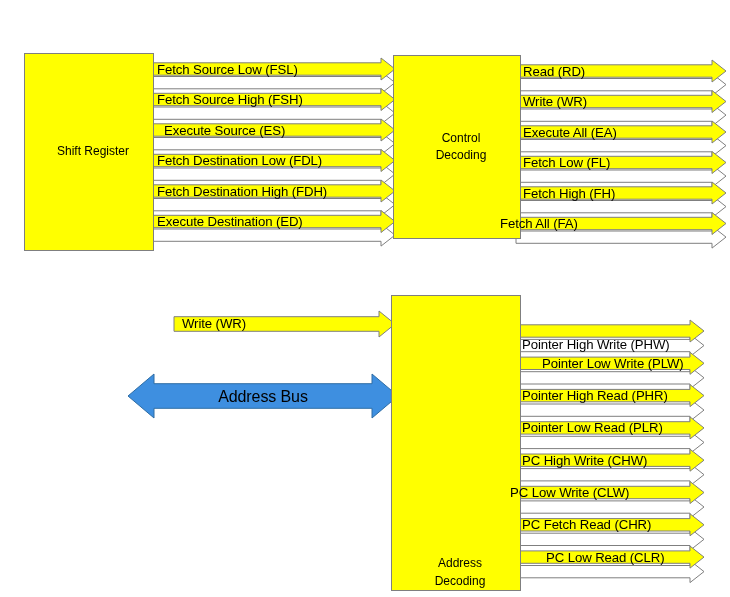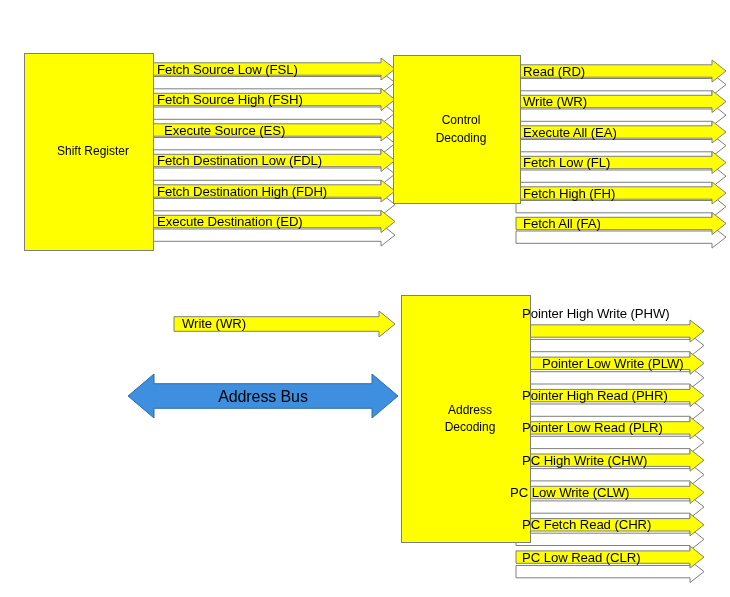--- a/index.html
+++ b/index.html
@@ -129,50 +129,50 @@
       <polygon points="516.0,533.2 690.0,533.2 690.0,528.3 704.0,539.3 690.0,550.3 690.0,545.5 516.0,545.5" class="arrow-shape fill-white"></polygon>
       <polygon points="516.0,518.6 690.0,518.6 690.0,513.8 704.0,524.8 690.0,535.8 690.0,531.0 516.0,531.0" class="arrow-shape fill-yellow"></polygon>
       <polygon points="516.0,565.5 690.0,565.5 690.0,560.6 704.0,571.6 690.0,582.6 690.0,577.8 516.0,577.8" class="arrow-shape fill-white"></polygon>
       <polygon points="516.0,550.9 690.0,550.9 690.0,546.1 704.0,557.1 690.0,568.1 690.0,563.3 516.0,563.3" class="arrow-shape fill-yellow"></polygon>
     </svg>
 
   <div class="proc-box" id="box-shift-register" style="left:24px; top:53px; width:130px; height:198px;">
     <span class="ln">Shift Register</span>
   </div>
 
-  <div class="proc-box" id="box-control-decoding" style="left:393px; top:55px; width:128px; height:149px;">
+  <div class="proc-box" id="box-control-decoding" style="left:393px; top:55px; width:128px; height:184px;">
     <span class="ln">Control</span>
     <span class="ln">Decoding</span>
   </div>
 
-  <div class="proc-box" id="box-address-decoding" style="left:401px; top:295px; width:130px; height:248px;">
+  <div class="proc-box" id="box-address-decoding" style="left:391px; top:295px; width:130px; height:296px;justify-content:flex-end;">
     <span class="ln">Address</span>
     <span class="ln">Decoding</span>
   </div>
 
   <svg class="arrow-layer above" viewBox="0 0 730 597" width="730" height="597" id="arrows-above"></svg>
 
   <div id="labels">
       <div class="arrow-label" style="left: 157px; top: 62.5px;">Fetch Source Low (FSL)</div>
       <div class="arrow-label" style="left: 157px; top: 93px;">Fetch Source High (FSH)</div>
       <div class="arrow-label" style="left: 157px; top: 123.5px; margin-left: 7px;">Execute Source (ES)</div>
       <div class="arrow-label" style="left: 157px; top: 154px;">Fetch Destination Low (FDL)</div>
       <div class="arrow-label" style="left: 157px; top: 184.5px;">Fetch Destination High (FDH)</div>
       <div class="arrow-label" style="left: 157px; top: 215px;">Execute Destination (ED)</div>
       <div class="arrow-label" style="left: 523px; top: 64.5px;">Read (RD)</div>
       <div class="arrow-label" style="left: 523px; top: 95px;">Write (WR)</div>
       <div class="arrow-label" style="left: 523px; top: 125.5px;">Execute All (EA)</div>
       <div class="arrow-label" style="left: 523px; top: 156px;">Fetch Low (FL)</div>
       <div class="arrow-label" style="left: 523px; top: 186.5px;">Fetch High (FH)</div>
-      <div class="arrow-label" style="left: 523px; top: 217px;">Fetch All (FA)</div>
+      <div class="arrow-label" style="left: 500px; top: 217px;">Fetch All (FA)</div>
       <div class="arrow-label" style="left: 182px; top: 317px;">Write (WR)</div>
       <div class="arrow-label centered" style="left: 128px; top: 389px; width: 270px;">Address Bus</div>
-      <div class="arrow-label" style="left: 522px; top: 307px; text-align: right;">Pointer High Write (PHW)</div>
+      <div class="arrow-label" style="left: 522px; top: 338px; text-align: right;">Pointer High Write (PHW)</div>
       <div class="arrow-label" style="left: 542px; top: 356.8px;">Pointer Low Write (PLW)</div>
       <div class="arrow-label" style="left: 522px; top: 389.1px;">Pointer High Read (PHR)</div>
       <div class="arrow-label" style="left: 522px; top: 421.4px;">Pointer Low Read (PLR)</div>
       <div class="arrow-label" style="left: 522px; top: 453.7px;">PC High Write (CHW)</div>
       <div class="arrow-label" style="left: 510px; top: 486px;">PC Low Write (CLW)</div>
       <div class="arrow-label" style="left: 522px; top: 518.3px;">PC Fetch Read (CHR)</div>
-      <div class="arrow-label" style="left: 522px; top: 550.6px;">PC Low Read (CLR)</div>
+      <div class="arrow-label" style="left: 522px; top: 550.6px; padding-left: 24px;">PC Low Read (CLR)</div>
     </div>
 
 </div>
 
 </body></html>

